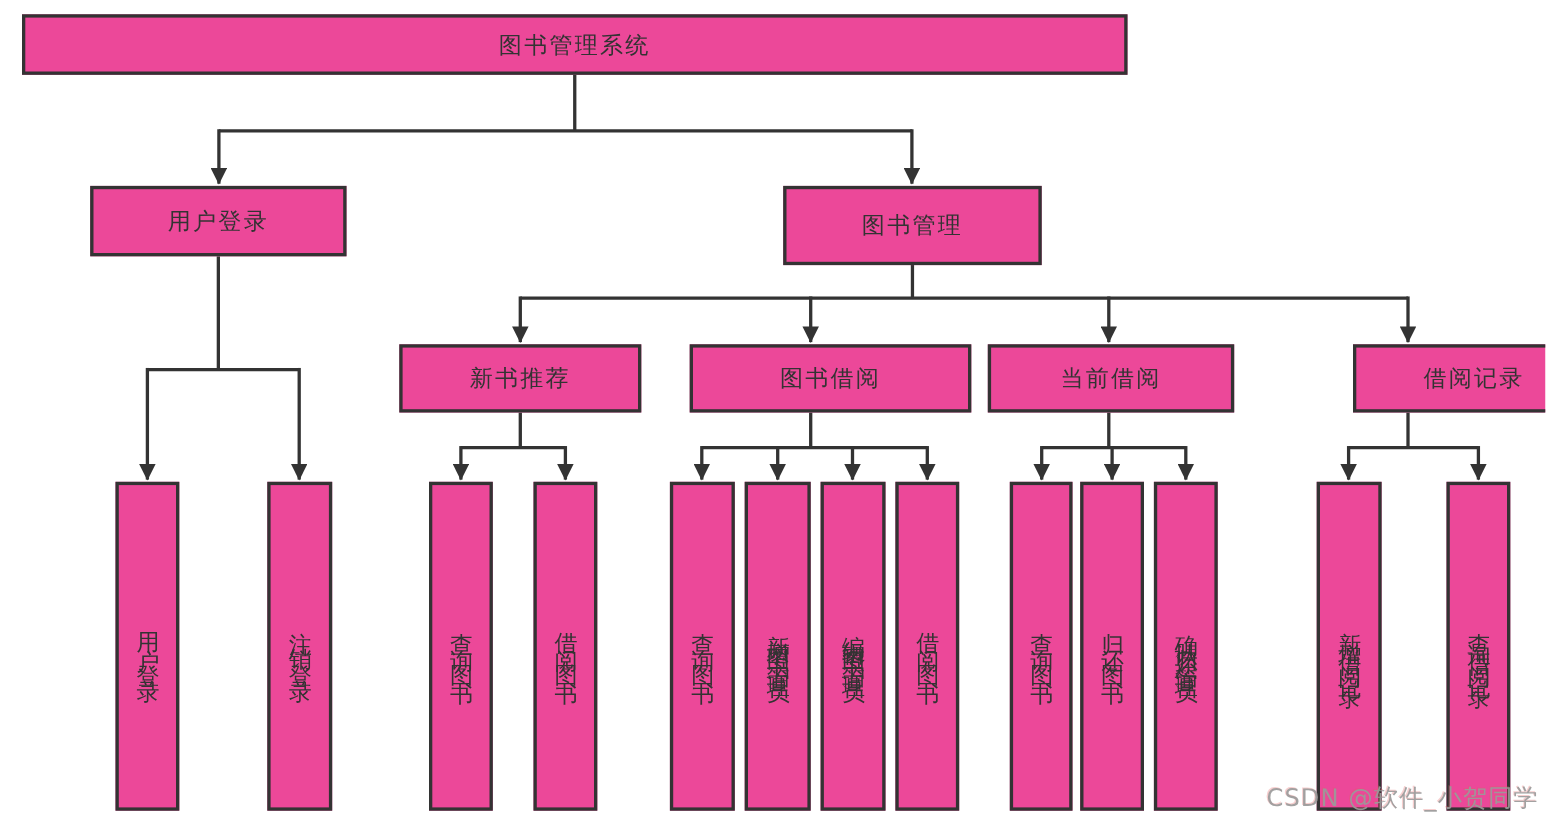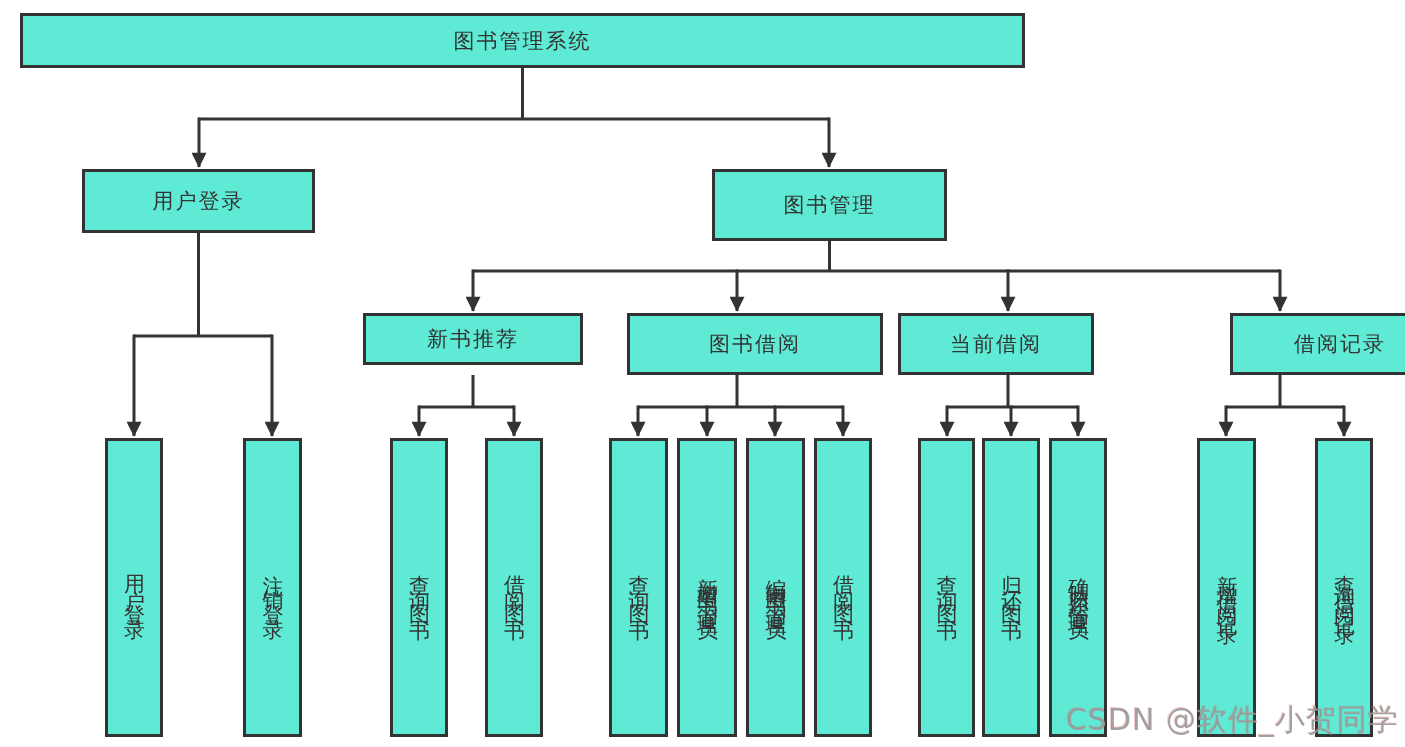--- a/index.html
+++ b/index.html
@@ -20,21 +20,21 @@
     position: absolute;
     left: 0;
     top: 0;
     width: 1405px;
     height: 747px;
   }
   .node {
     position: absolute;
     box-sizing: border-box;
     border: 3px solid #333333;
-    background: #5eead4;
+    background: #ec4899;
     display: flex;
     align-items: center;
     justify-content: center;
     text-align: center;
   }
   .hnode span {
     font-size: 21px;
     letter-spacing: 2px;
     white-space: nowrap;
   }
@@ -45,21 +45,21 @@
     line-height: 1;
     white-space: nowrap;
   }
   .ls4 { letter-spacing: 15px; }
   .ls6 { letter-spacing: 10px; }
   .ls9 { letter-spacing: 6px; }
   .watermark {
     position: absolute;
     right: 6px;
     bottom: 6px;
-    font-size: 30px;
+    font-size: 22px;
     color: rgba(154, 154, 154, 0.92);
     text-shadow: -1px -1px 0 rgba(224, 96, 96, 0.30);
     white-space: nowrap;
     letter-spacing: 1px;
   }
 </style>
 </head>
 <body>
 
 <div class="canvas">
@@ -118,27 +118,27 @@
     <span>图书管理系统</span>
   </div>
 
   <div class="node hnode" style="left:82px;top:169px;width:233px;height:64px">
     <span>用户登录</span>
   </div>
   <div class="node hnode" style="left:712px;top:169px;width:235px;height:72px">
     <span>图书管理</span>
   </div>
 
-  <div class="node hnode" style="left:363px;top:313px;width:220px;height:52px">
+  <div class="node hnode" style="left:363px;top:313px;width:220px;height:62px">
     <span>新书推荐</span>
   </div>
   <div class="node hnode" style="left:627px;top:313px;width:256px;height:62px">
     <span>图书借阅</span>
   </div>
-  <div class="node hnode" style="left:898px;top:313px;width:196px;height:62px">
+  <div class="node hnode" style="left:898px;top:313px;width:224px;height:62px">
     <span>当前借阅</span>
   </div>
   <div class="node hnode" style="left:1230px;top:313px;width:220px;height:62px">
     <span>借阅记录</span>
   </div>
 
   <div class="node vnode" style="left:105px;top:438px;width:58px;height:299px">
     <span class="ls4">用户登录</span>
   </div>
   <div class="node vnode" style="left:243px;top:438px;width:59px;height:299px">

